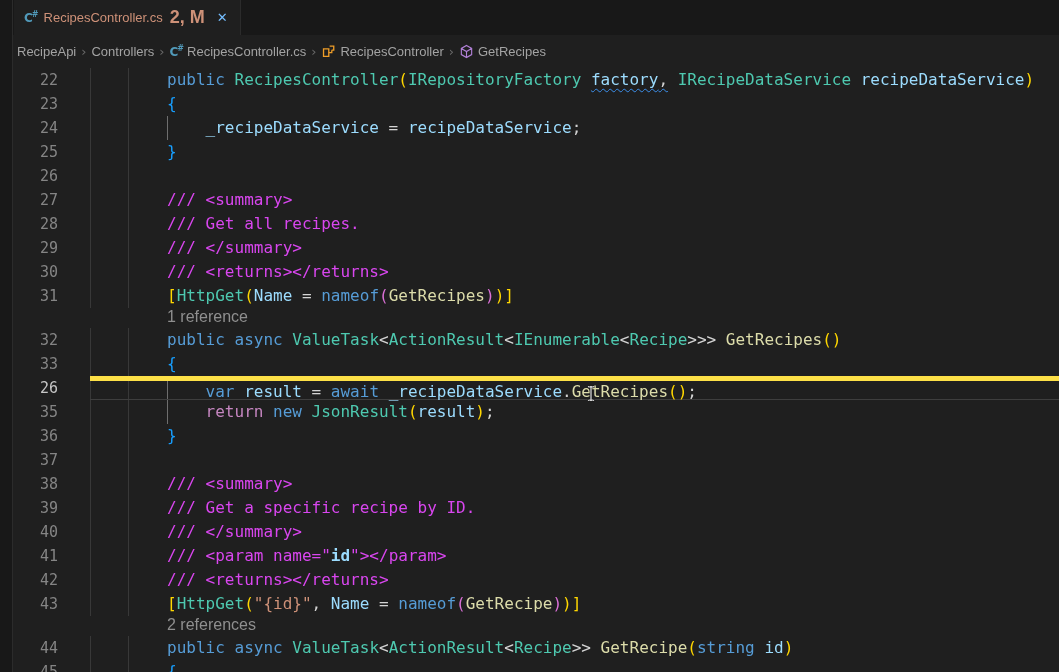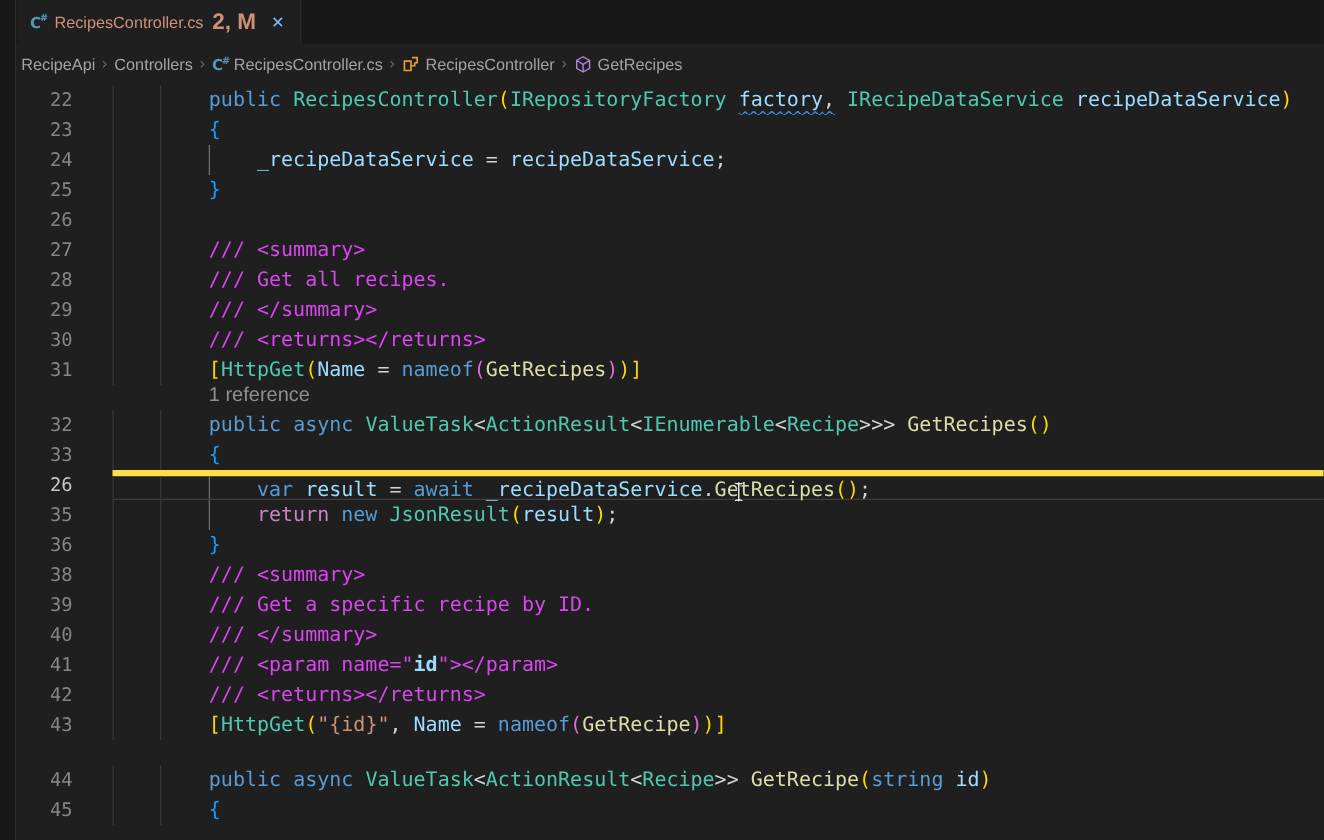--- a/index.html
+++ b/index.html
@@ -163,20 +163,24 @@
       </div>
       <div class="row">
         <div class="gutter">35</div>
         <div class="content"><div class="guide" style="left: 0px;"></div><div class="guide" style="left: 38px;"></div><div class="guide lv3" style="left: 77px;"></div><span class="t-t">            </span><span class="t-c">return</span><span class="t-t"> </span><span class="t-k">new</span><span class="t-t"> </span><span class="t-ty">JsonResult</span><span class="t-b1">(</span><span class="t-v">result</span><span class="t-b1">)</span><span class="t-p">;</span></div>
       </div>
       <div class="row">
         <div class="gutter">36</div>
         <div class="content"><div class="guide" style="left: 0px;"></div><div class="guide" style="left: 38px;"></div><span class="t-t">        </span><span class="t-b3">}</span></div>
       </div>
       <div class="row">
+        <div class="gutter">37</div>
+        <div class="content"><div class="guide" style="left: 0px;"></div><div class="guide" style="left: 38px;"></div></div>
+      </div>
+      <div class="row">
         <div class="gutter">38</div>
         <div class="content"><div class="guide" style="left: 0px;"></div><div class="guide" style="left: 38px;"></div><span class="t-t">        </span><span class="t-cm">/// &lt;summary&gt;</span></div>
       </div>
       <div class="row">
         <div class="gutter">39</div>
         <div class="content"><div class="guide" style="left: 0px;"></div><div class="guide" style="left: 38px;"></div><span class="t-t">        </span><span class="t-cm">/// Get a specific recipe by ID.</span></div>
       </div>
       <div class="row">
         <div class="gutter">40</div>
         <div class="content"><div class="guide" style="left: 0px;"></div><div class="guide" style="left: 38px;"></div><span class="t-t">        </span><span class="t-cm">/// &lt;/summary&gt;</span></div>
@@ -188,20 +192,21 @@
       <div class="row">
         <div class="gutter">42</div>
         <div class="content"><div class="guide" style="left: 0px;"></div><div class="guide" style="left: 38px;"></div><span class="t-t">        </span><span class="t-cm">/// &lt;returns&gt;&lt;/returns&gt;</span></div>
       </div>
       <div class="row">
         <div class="gutter">43</div>
         <div class="content"><div class="guide" style="left: 0px;"></div><div class="guide" style="left: 38px;"></div><span class="t-t">        </span><span class="t-b1">[</span><span class="t-ty">HttpGet</span><span class="t-b1">(</span><span class="t-s">"{id}"</span><span class="t-p">, </span><span class="t-v">Name</span><span class="t-p"> = </span><span class="t-k">nameof</span><span class="t-b2">(</span><span class="t-m">GetRecipe</span><span class="t-b2">)</span><span class="t-b1">)</span><span class="t-b1">]</span></div>
       </div>
       <div class="lens-row">
         <div class="lens-gutter"></div>
+        <div class="lens-text">2 references</div>
       </div>
       <div class="row">
         <div class="gutter">44</div>
         <div class="content"><div class="guide" style="left: 0px;"></div><div class="guide" style="left: 38px;"></div><span class="t-t">        </span><span class="t-k">public</span><span class="t-t"> </span><span class="t-k">async</span><span class="t-t"> </span><span class="t-ty">ValueTask</span><span class="t-p">&lt;</span><span class="t-ty">ActionResult</span><span class="t-p">&lt;</span><span class="t-ty">Recipe</span><span class="t-p">&gt;&gt;</span><span class="t-t"> </span><span class="t-m">GetRecipe</span><span class="t-b1">(</span><span class="t-k">string</span><span class="t-t"> </span><span class="t-v">id</span><span class="t-b1">)</span></div>
       </div>
       <div class="row">
         <div class="gutter">45</div>
         <div class="content"><div class="guide" style="left: 0px;"></div><div class="guide" style="left: 38px;"></div><span class="t-t">        </span><span class="t-b3">{</span></div>
       </div>
     </div>

